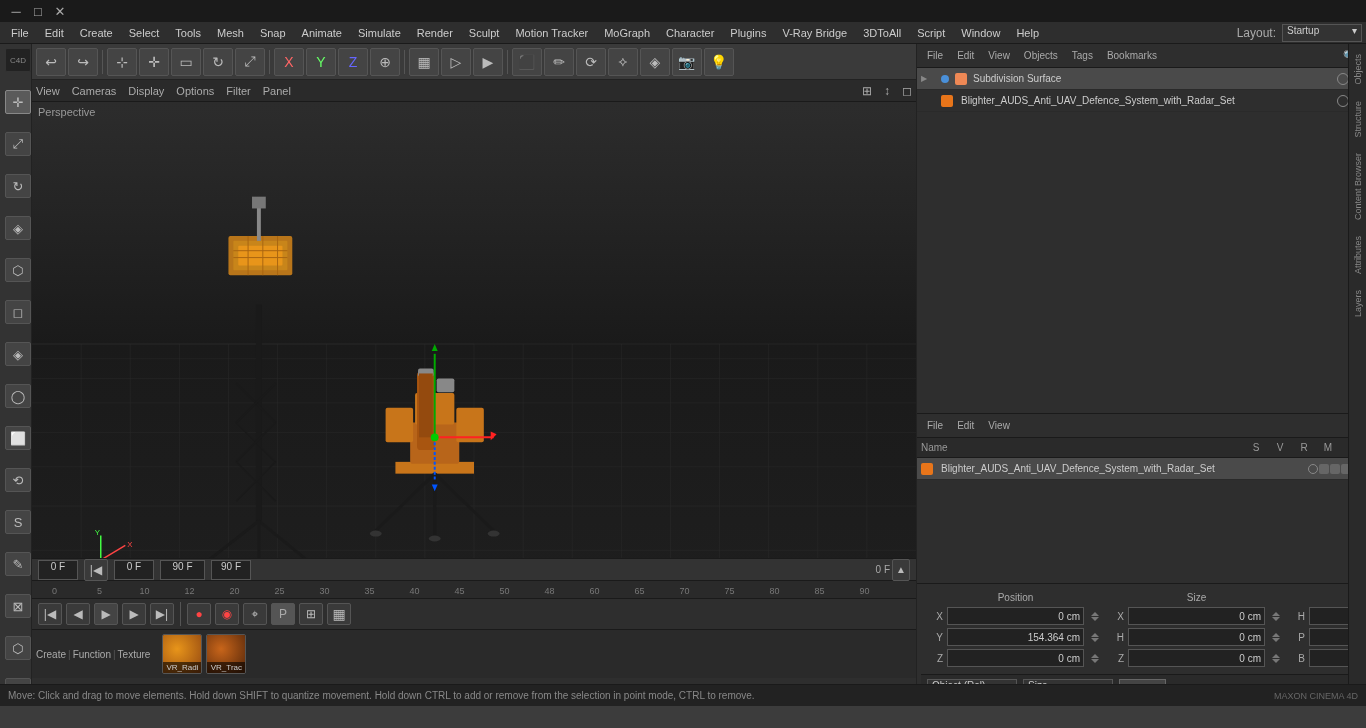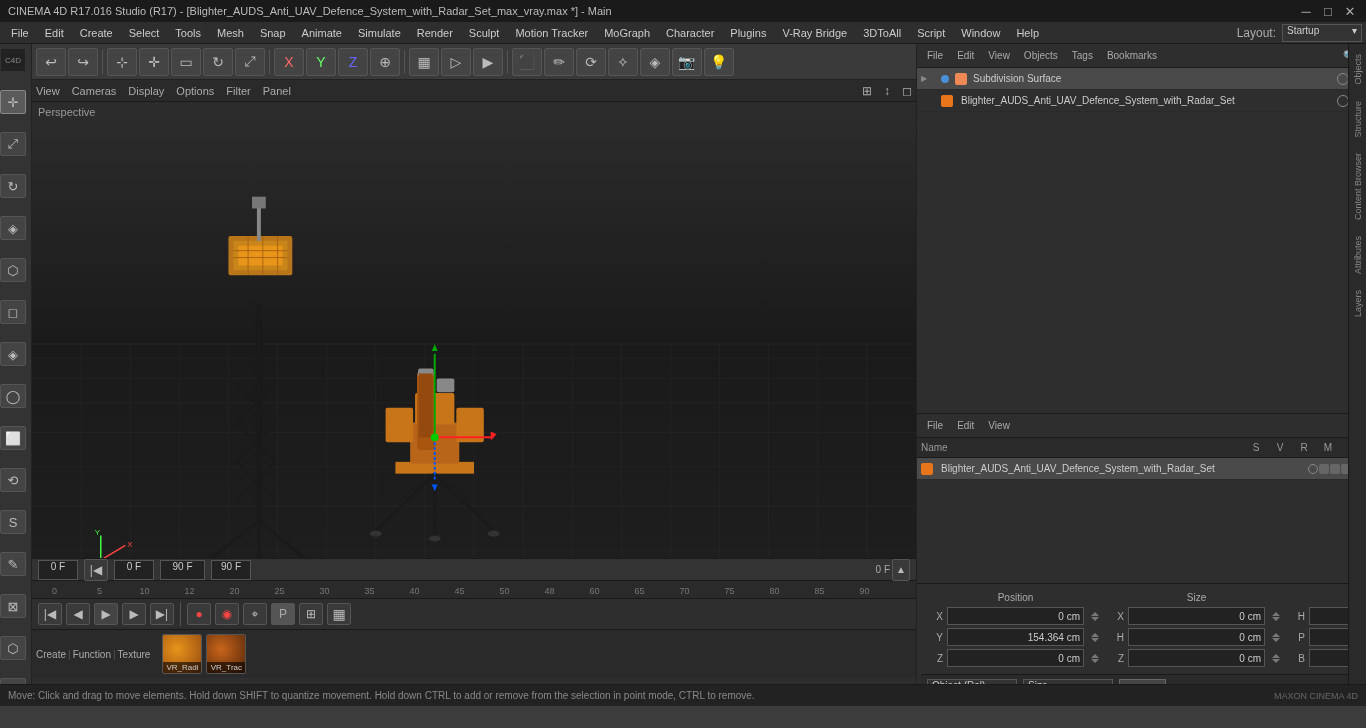--- a/index.html
+++ b/index.html
@@ -64,21 +64,21 @@
       position: relative;
     }
 
     
     #left-toolbar {
       width: 32px;
       background: #333;
       border-right: 1px solid #222;
       display: flex;
       flex-direction: column;
-      align-items: flex-start;
+      align-items: flex-end;
       padding: 4px 0;
       gap: 18px;
       overflow: hidden;
     }
     .tool-btn {
       width: 26px;
       height: 26px;
       background: #444;
       border: 1px solid #555;
       border-radius: 2px;
@@ -535,21 +535,20 @@
       background: #888;
       border-radius: 2px;
       display: inline-block;
       cursor: pointer;
     }
   </style>
 </head>
 <body>
 
 <div id="title-bar">
-  <span>CINEMA 4D R17.016 Studio (R17) - [Blighter_AUDS_Anti_UAV_Defence_System_with_Radar_Set_max_vray.max *] - Main</span>
   <div id="title-bar-controls">
     <span>─</span>
     <span>□</span>
     <span>✕</span>
   </div>
 </div>
 
 <div id="menu-bar">
   <span class="menu-item">File</span>
   <span class="menu-item">Edit</span>

